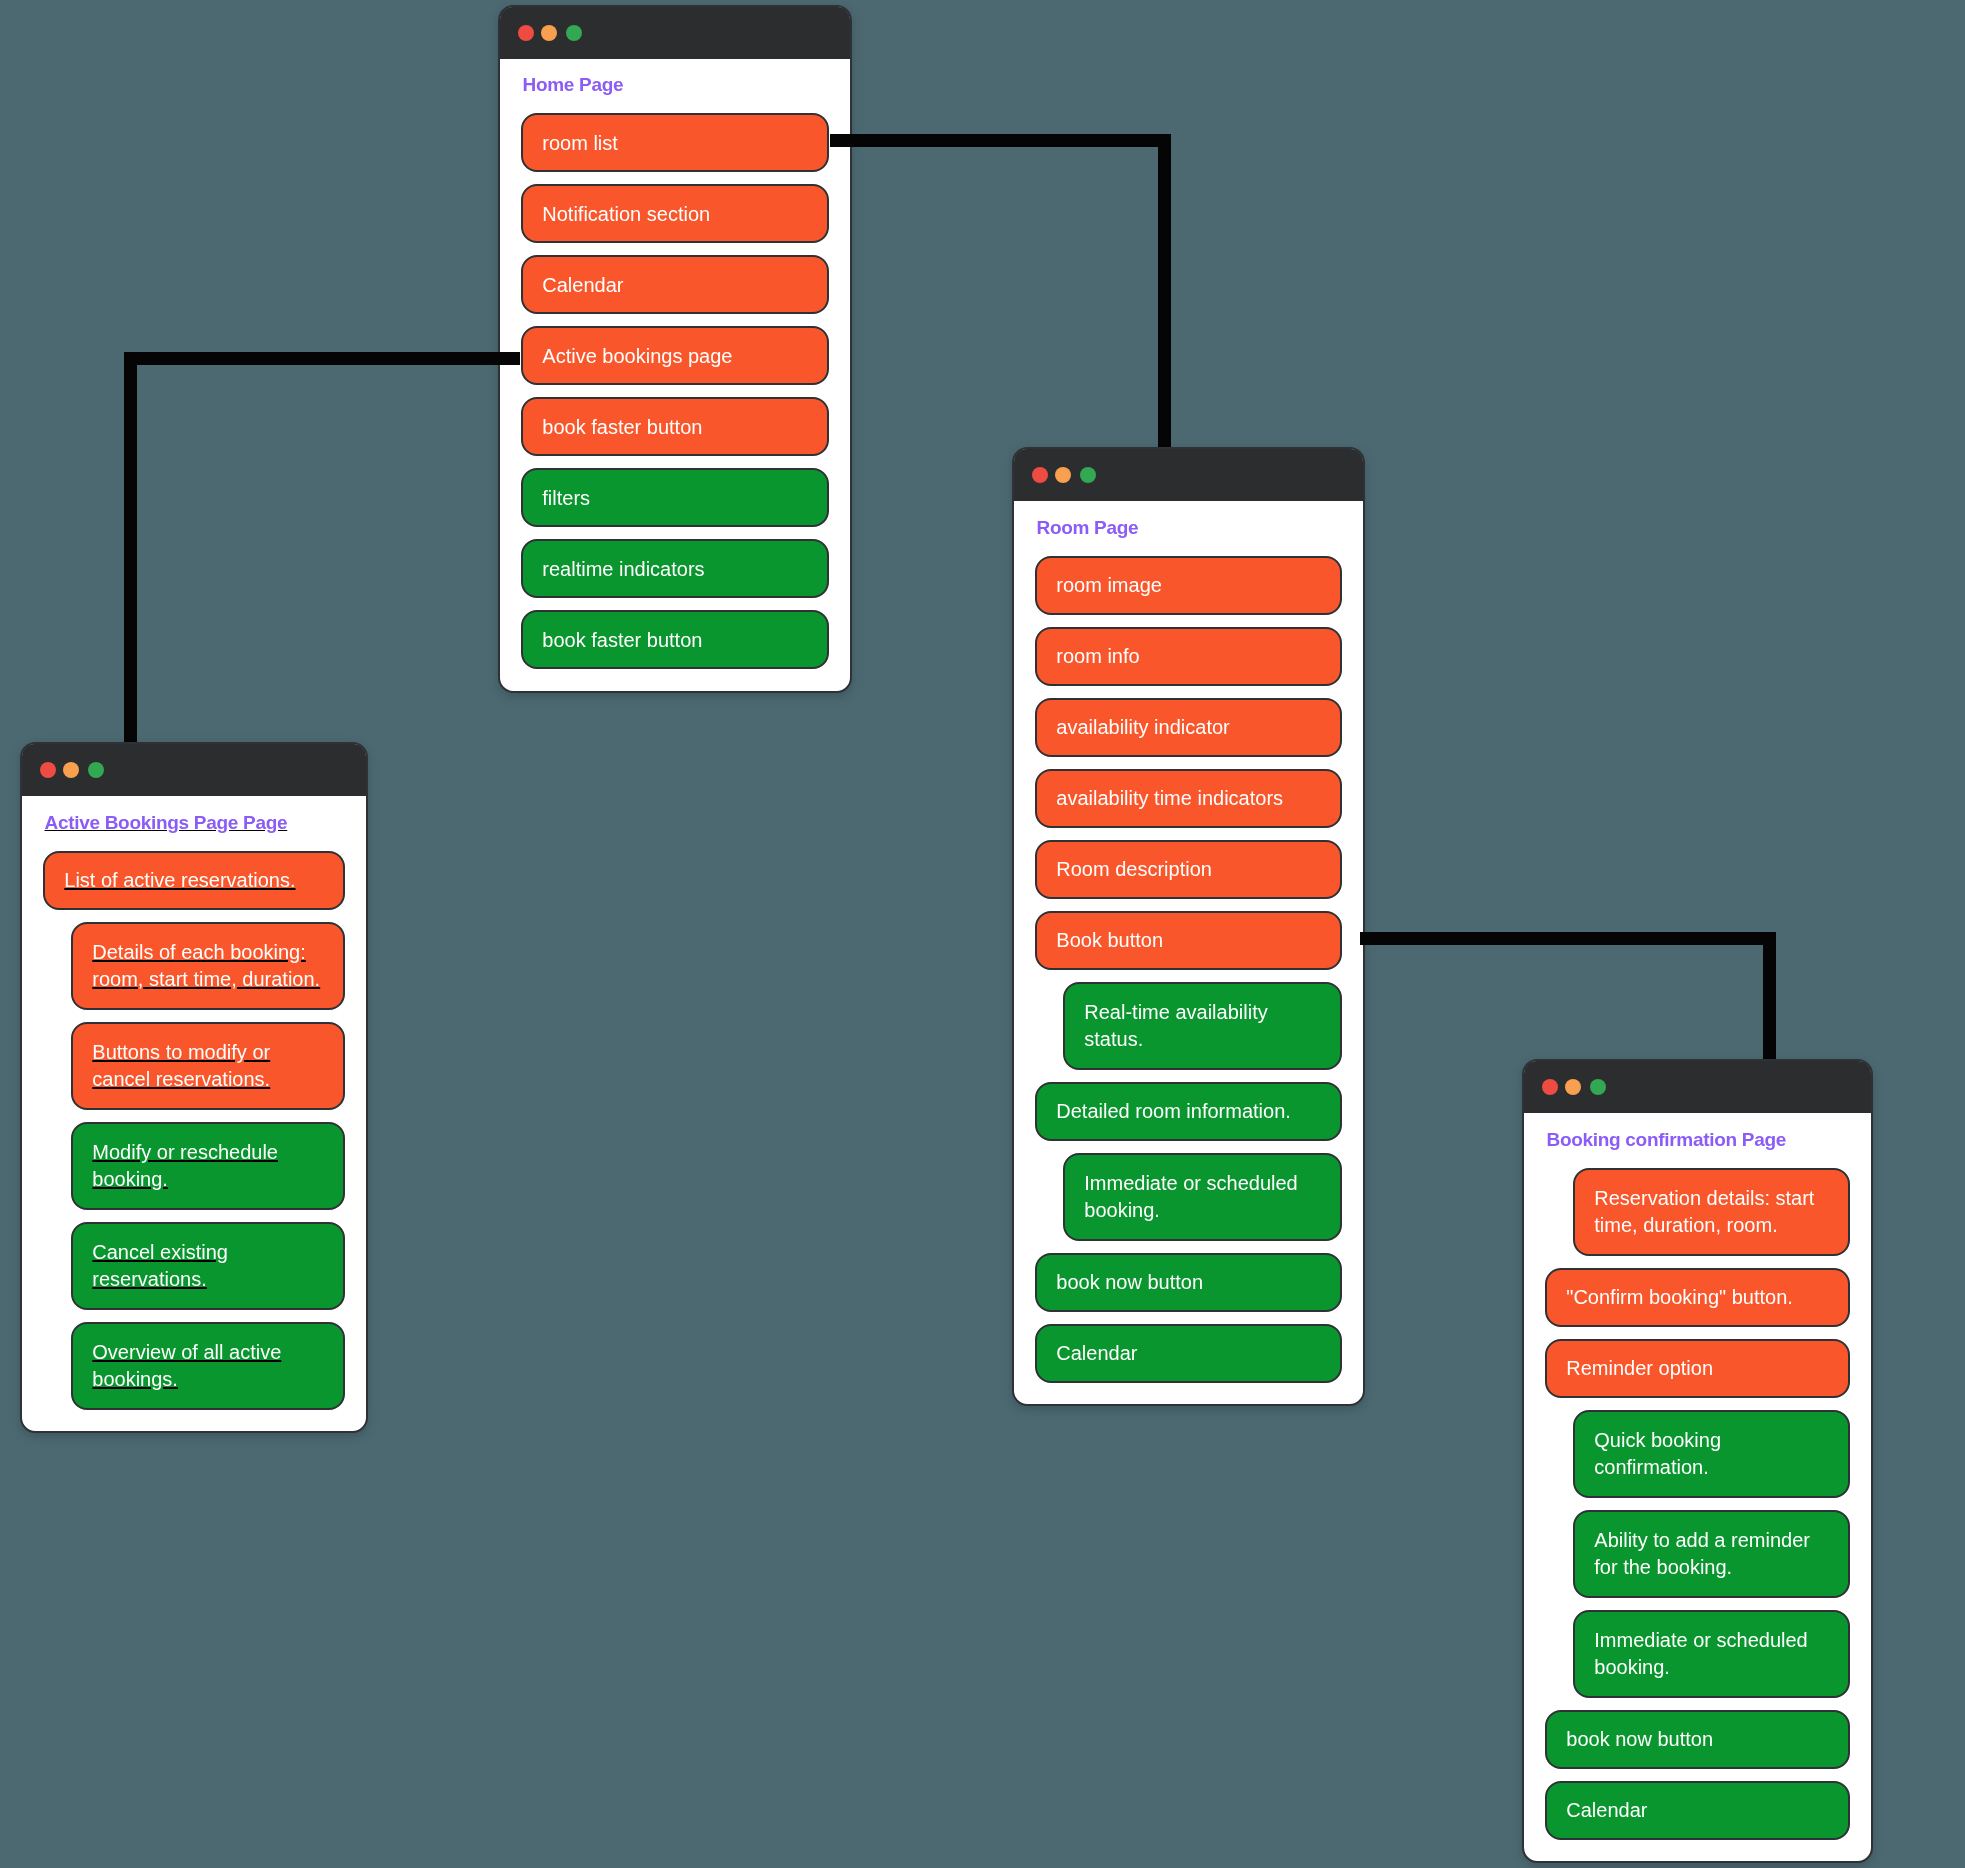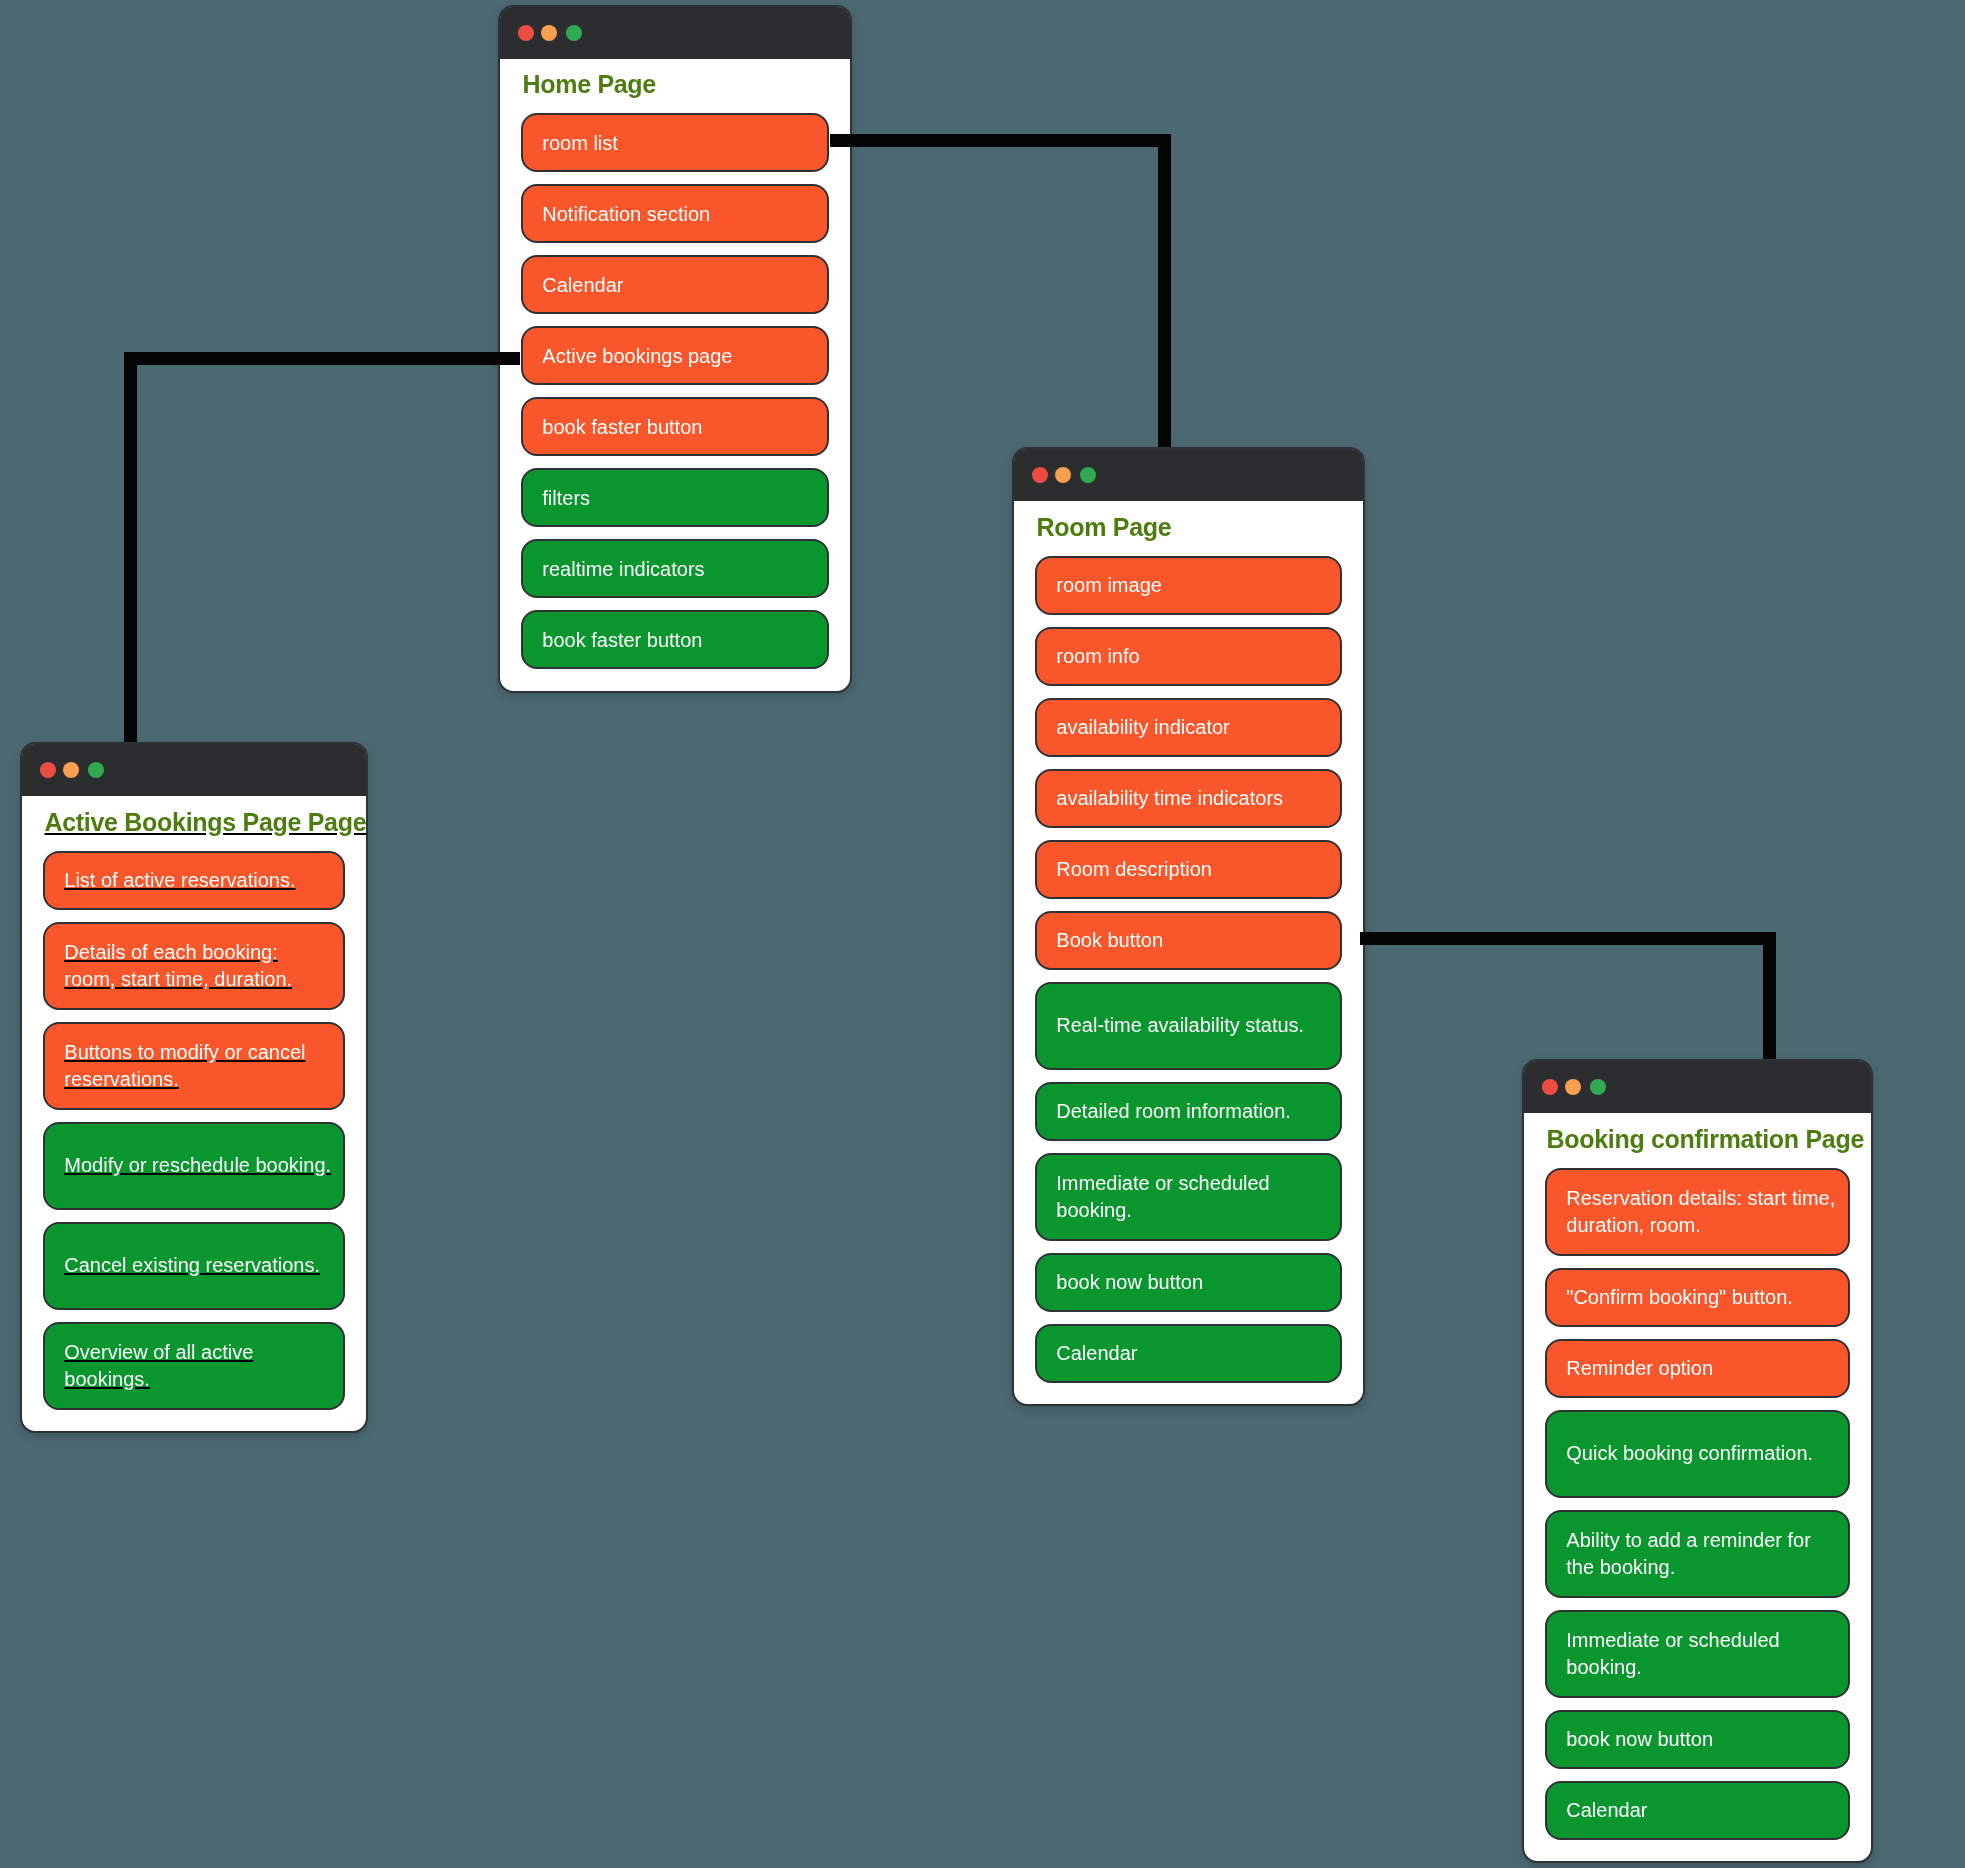--- a/index.html
+++ b/index.html
@@ -31,43 +31,43 @@
     top: 18.4px;
     width: 16px;
     height: 16px;
     border-radius: 50%;
   }
   .dot.r { left: 18px;  background: var(--dot-red); }
   .dot.o { left: 41px;  background: var(--dot-orange); }
   .dot.g { left: 66px; background: var(--dot-green); }
   .card-body { padding: 10.7px 21.3px 21.3px; }
   .card-title {
-    font-size: 25px;
+    font-size: 19px;
     font-weight: 700;
     letter-spacing: -0.3px;
     line-height: 31px;
     margin: 0 0 13px 1.2px;
-    color: #4d7c0f;
+    color: #8b5cf6;
     white-space: nowrap;
   }
   .items { display: flex; flex-direction: column; gap: 12px; }
   .item {
     border: 2.4px solid var(--card-border);
     border-radius: 16px;
     display: flex;
     align-items: center;
     padding: 0 9.5px 0 19px;
     color: var(--text-light);
     font-size: 20px;
     font-weight: 500;
     line-height: 1.32;
     min-height: 59px;
     box-sizing: border-box;
   }
-  .item.double { min-height: 88px; }
+  .item.double { min-height: 88px; margin-left: 28px; }
   .item.orange { background: var(--orange); }
   .item.green  { background: var(--green); }
   .connector {
     position: absolute;
     background: var(--line);
     z-index: 3;
   }
 </style>
 </head>
 <body>

